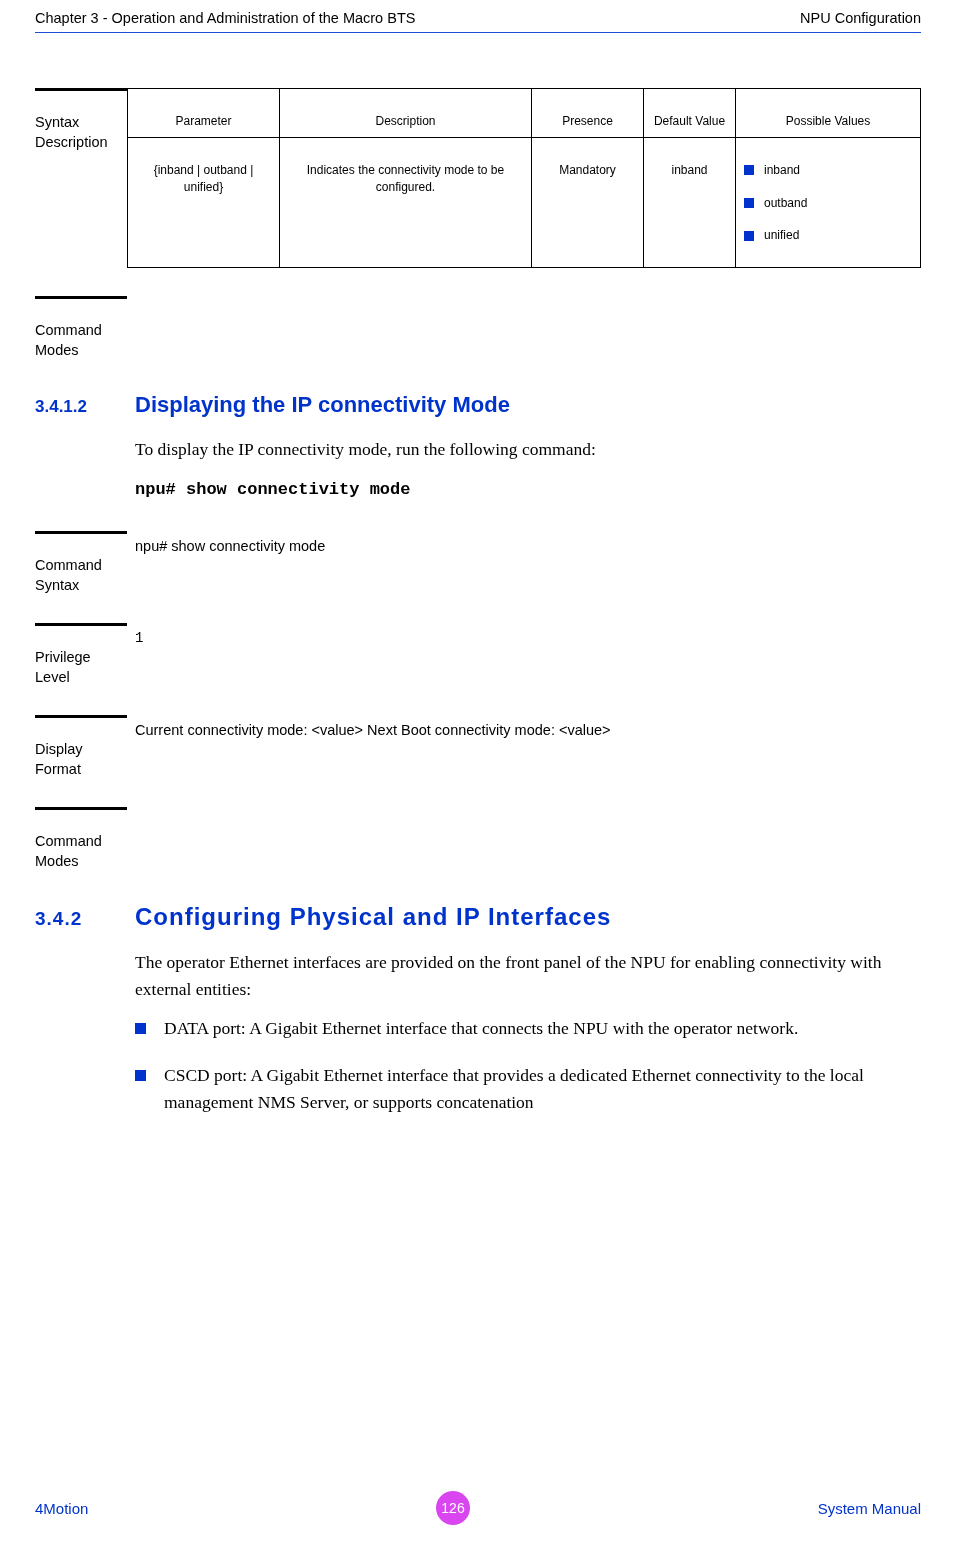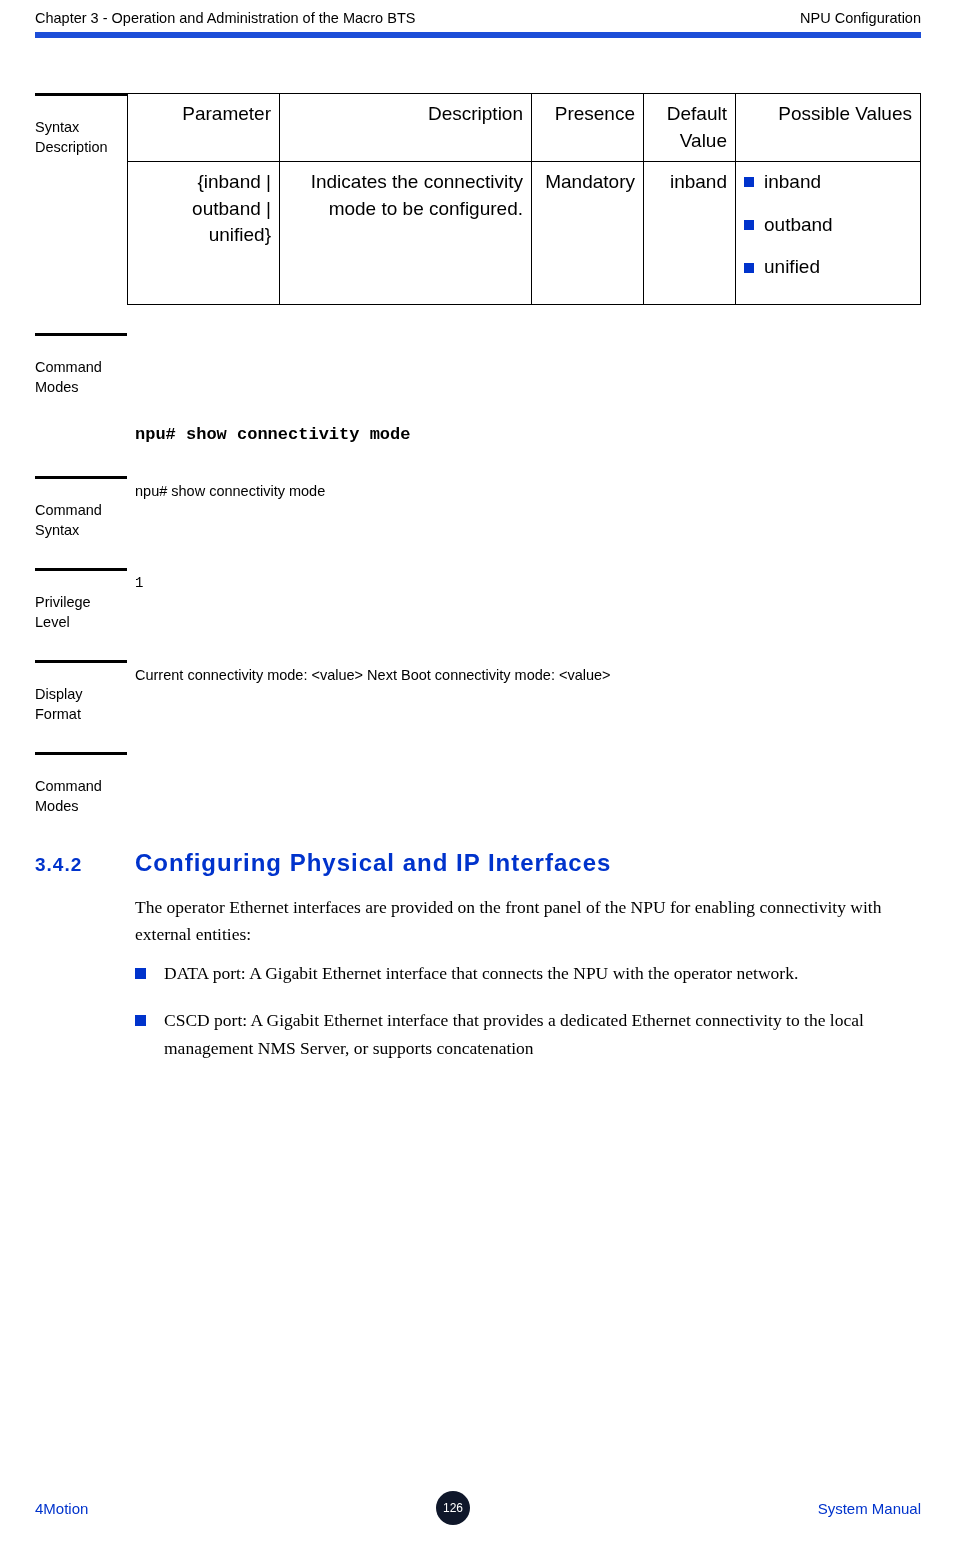--- a/index.html
+++ b/index.html
@@ -18,21 +18,21 @@
   .page {
     padding: 10px 55px 0 35px;
     box-sizing: border-box;
   }
   .topbar {
     display: flex;
     justify-content: space-between;
     font-size: 14.5px;
     color: #000;
     padding: 0 0 6px 0;
-    border-bottom: 6px solid #1d4ed8;
+    border-bottom: 1px solid #1d4ed8;
     margin-bottom: 55px;
   }
   .block {
     display: flex;
     align-items: flex-start;
     margin-bottom: 28px;
   }
   .label-col {
     width: 92px;
     flex-shrink: 0;
@@ -51,24 +51,24 @@
     line-height: 1.35;
   }
 
   table.param {
     border-collapse: collapse;
     width: 100%;
     margin-top: 0;
   }
   table.param th, table.param td {
     border: 1px solid #000;
-    text-align: right;
+    text-align: center;
     vertical-align: top;
-    padding: 7px 8px 7px 8px;
-    font-size: 19px;
+    padding: 24px 8px 7px 8px;
+    font-size: 12px;
     font-weight: normal;
     line-height: 1.4;
   }
   .pv-list {
     list-style: none;
     padding: 0;
     margin: 0;
   }
   .pv-list li {
     display: flex;
@@ -155,26 +155,26 @@
     justify-content: space-between;
     font-size: 15px;
     gap: 48px;
   }
   .footer-left { color: #0033cc; }
   .footer-right { color: #0033cc; }
   .page-badge {
     width: 34px;
     height: 34px;
     border-radius: 50%;
-    background: #0f172a;
+    background: #d946ef;
     color: #fff;
     display: flex;
     align-items: center;
     justify-content: center;
-    font-size: 12px;
+    font-size: 14px;
   }
 </style>
 </head>
 <body>
 
 <div class="page">
 
   <div class="topbar">
     <span>Chapter 3 - Operation and Administration of the Macro BTS</span>
     <span>NPU Configuration</span>
@@ -216,20 +216,25 @@
         </tr>
       </tbody>
         </table>
     </div>
   </div>
 
   <div class="block">
     <div class="label-col has-rule">Command Modes</div>
   </div>
 
+  <div class="heading-row h-sub">
+    <div class="heading-num">3.4.1.2</div>
+    <div class="heading-text">Displaying the IP connectivity Mode</div>
+  </div>
+  <p class="body-text">To display the IP connectivity mode, run the following command:</p>
   <p class="mono">npu# show connectivity mode</p>
 
   <div class="block">
     <div class="label-col has-rule">Command Syntax</div>
     <div class="content-col">npu# show connectivity mode</div>
   </div>
 
   <div class="block">
     <div class="label-col has-rule">Privilege Level</div>
     <div class="content-col mono-small">1</div>

